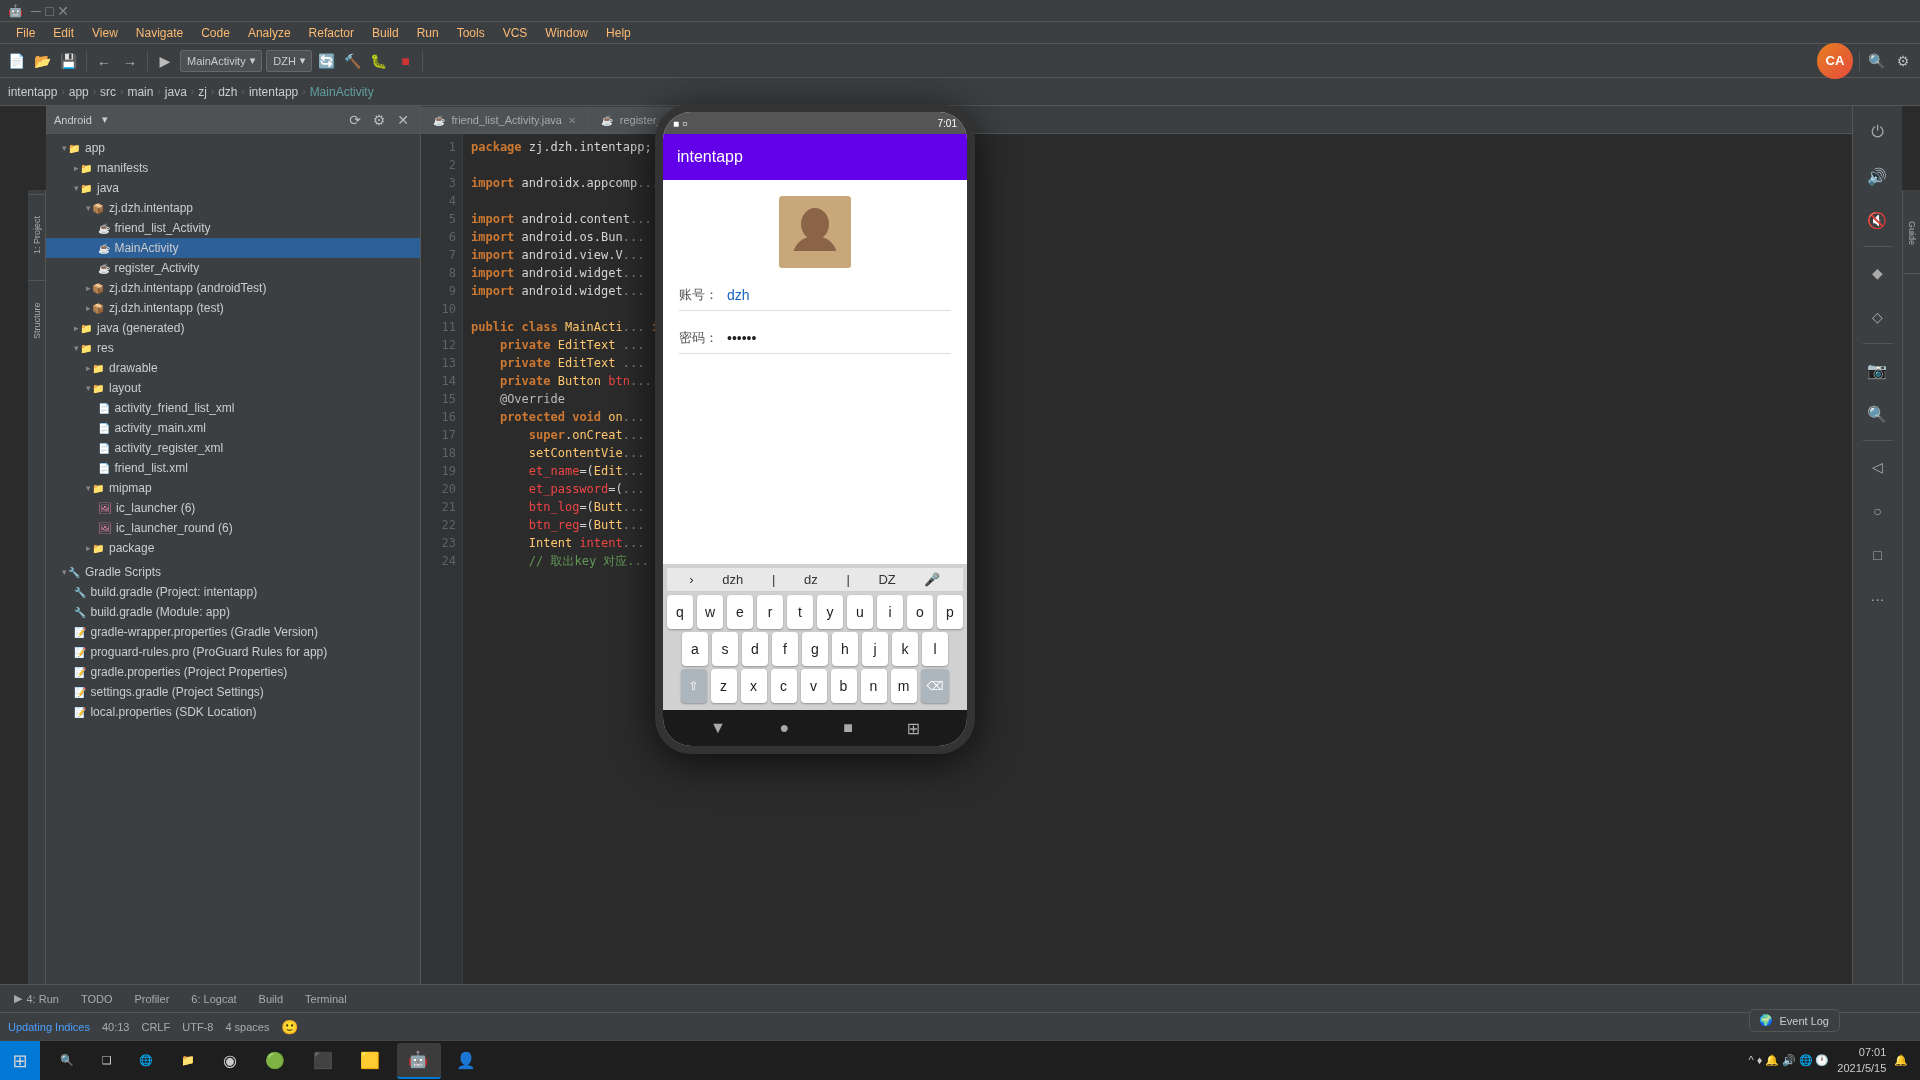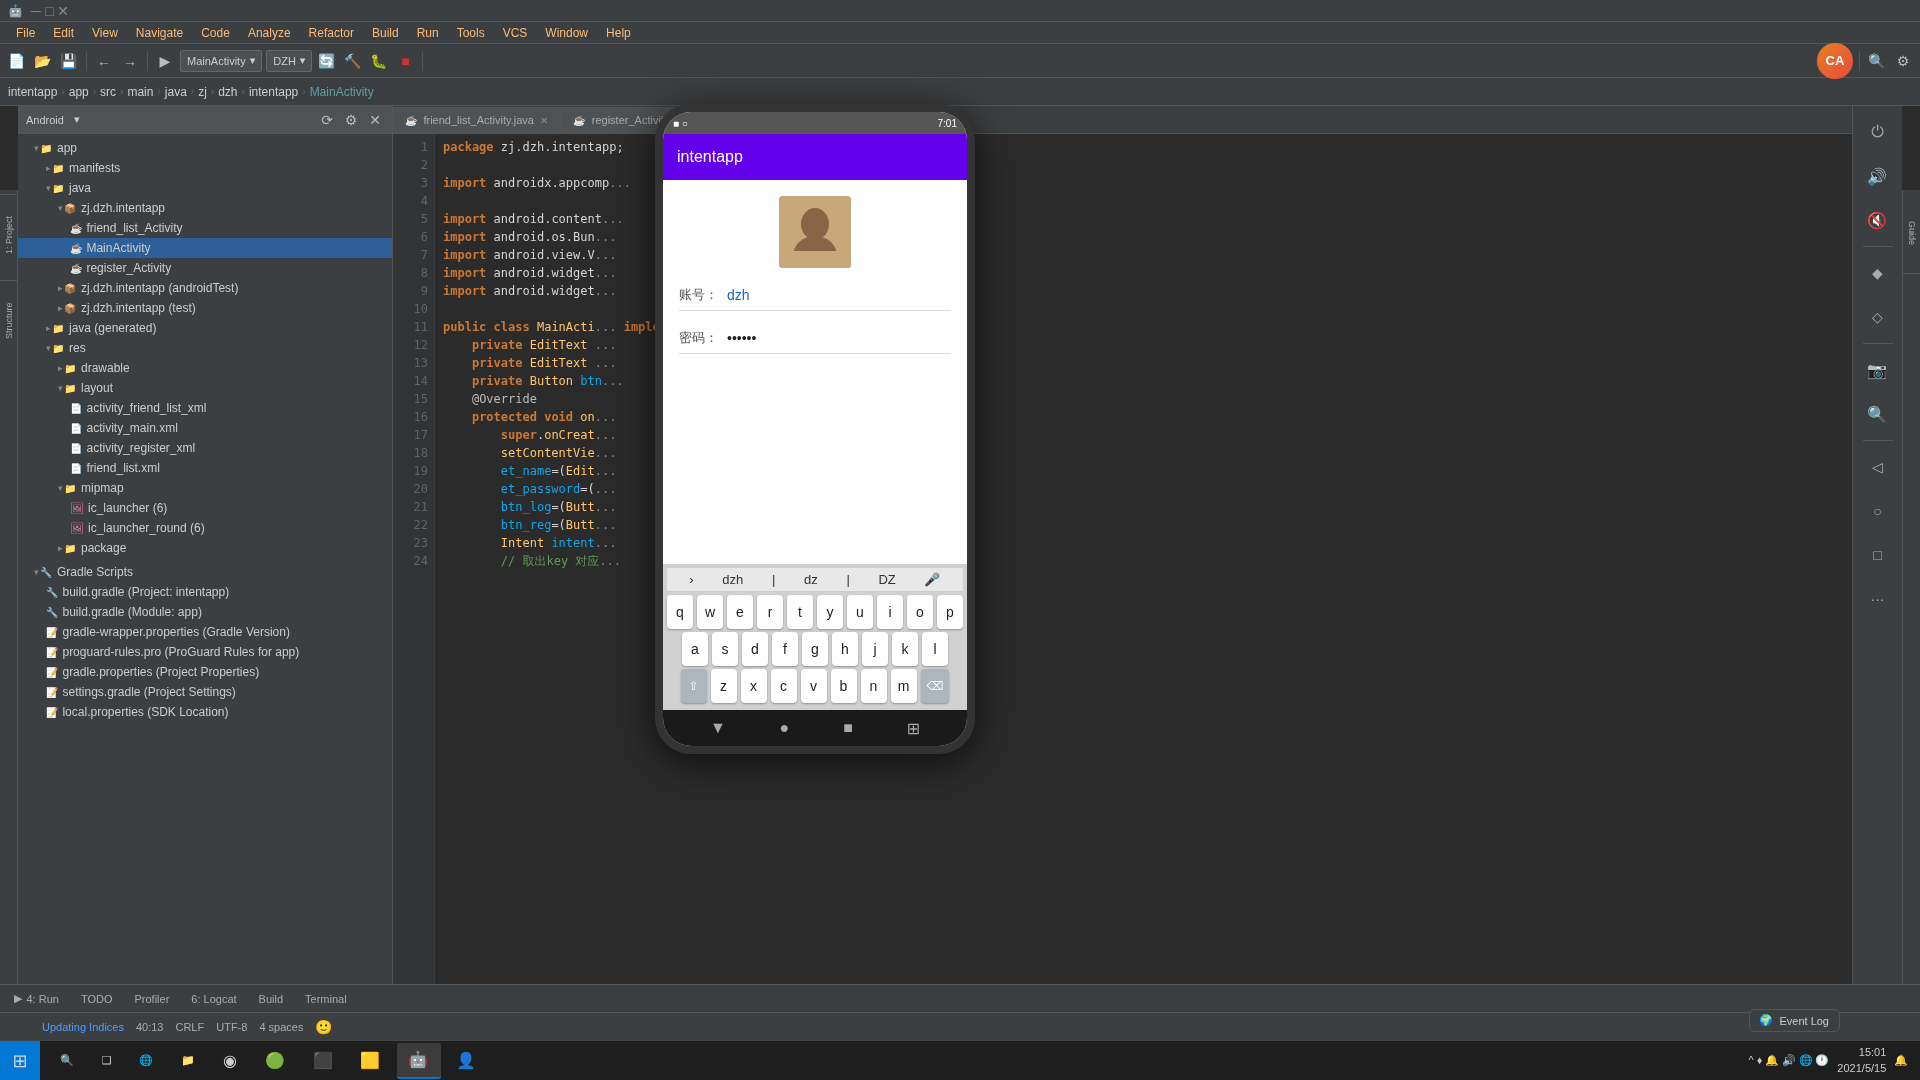--- a/index.html
+++ b/index.html
@@ -78,20 +78,21 @@
       gap: 4px;
       border-bottom: 1px solid #555;
       font-size: 12px;
       color: #aaa;
     }
 
     
     #main {
       display: flex;
       height: calc(1080px - 22px - 34px - 28px - 28px - 28px);
+      padding-left: 28px;
     }
 
     
     #left-panel {
       width: 375px;
       background: #3c3f41;
       border-right: 1px solid #555;
       display: flex;
       flex-direction: column;
       overflow: hidden;
@@ -198,21 +199,21 @@
       line-height: 18px;
       overflow: hidden;
       white-space: pre;
       color: #d4d4d4;
     }
     .kw { color: #cc7832; font-weight: bold; }
     .type { color: #ffc66d; }
     .comment { color: #629755; }
     .method { color: #ffc66d; }
     .annotation { color: #bbb; }
-    .var-name { color: #0ea5e9; }
+    .var-name { color: #ef4444; }
 
     
     #right-panel {
       width: 50px;
       background: #3c3f41;
       border-left: 1px solid #555;
       display: flex;
       flex-direction: column;
       align-items: center;
       padding: 8px 0;
@@ -1040,21 +1041,21 @@
   <div class="bottom-tab">
     <span>Build</span>
   </div>
   <div class="bottom-tab">
     <span>Terminal</span>
   </div>
 </div>
 
 <div id="status-bar" style="position:absolute; bottom:40px; left:0; right:0; height:28px; background:#3c3f41; border-top:1px solid #555; display:flex; align-items:center; padding:0 8px; font-size:11px; color:#aaa; gap:8px;">
   <div class="status-right">
-    <span style="color:#4a9eff;margin-left:34px;">Updating Indices</span>
+    <span style="color:#4a9eff;">Updating Indices</span>
     <span>40:13</span>
     <span>CRLF</span>
     <span>UTF-8</span>
     <span>4 spaces</span>
     <span style="font-size:14px;">🙂</span>
   </div>
 </div>
 
 <div class="taskbar">
   <div class="taskbar-start">⊞</div>
@@ -1067,21 +1068,21 @@
     <div class="taskbar-item" style="font-size:16px;">🟢</div>
     <div class="taskbar-item" style="font-size:16px;">⬛</div>
     <div class="taskbar-item" style="font-size:16px;">🟨</div>
     <div class="taskbar-item active" style="font-size:16px;">🤖</div>
     <div class="taskbar-item" style="font-size:16px;">👤</div>
   </div>
   <div style="flex:1;"></div>
   <div class="taskbar-tray">
     <span>^ ♦ 🔔 🔊 🌐 🕐</span>
     <div class="taskbar-clock">
-      <div>15:01</div>
+      <div>07:01</div>
       <div>2021/5/15</div>
     </div>
     <span>🔔</span>
   </div>
 </div>
 
 <div class="event-log-badge" style="position:fixed; bottom:48px; right:80px; background:#3c3f41; border:1px solid #555; border-radius:6px; padding:4px 10px; font-size:11px; color:#ccc; display:flex; align-items:center; gap:6px; z-index:20;">
   <span>🌍</span>
   <span>Event Log</span>
 </div>

